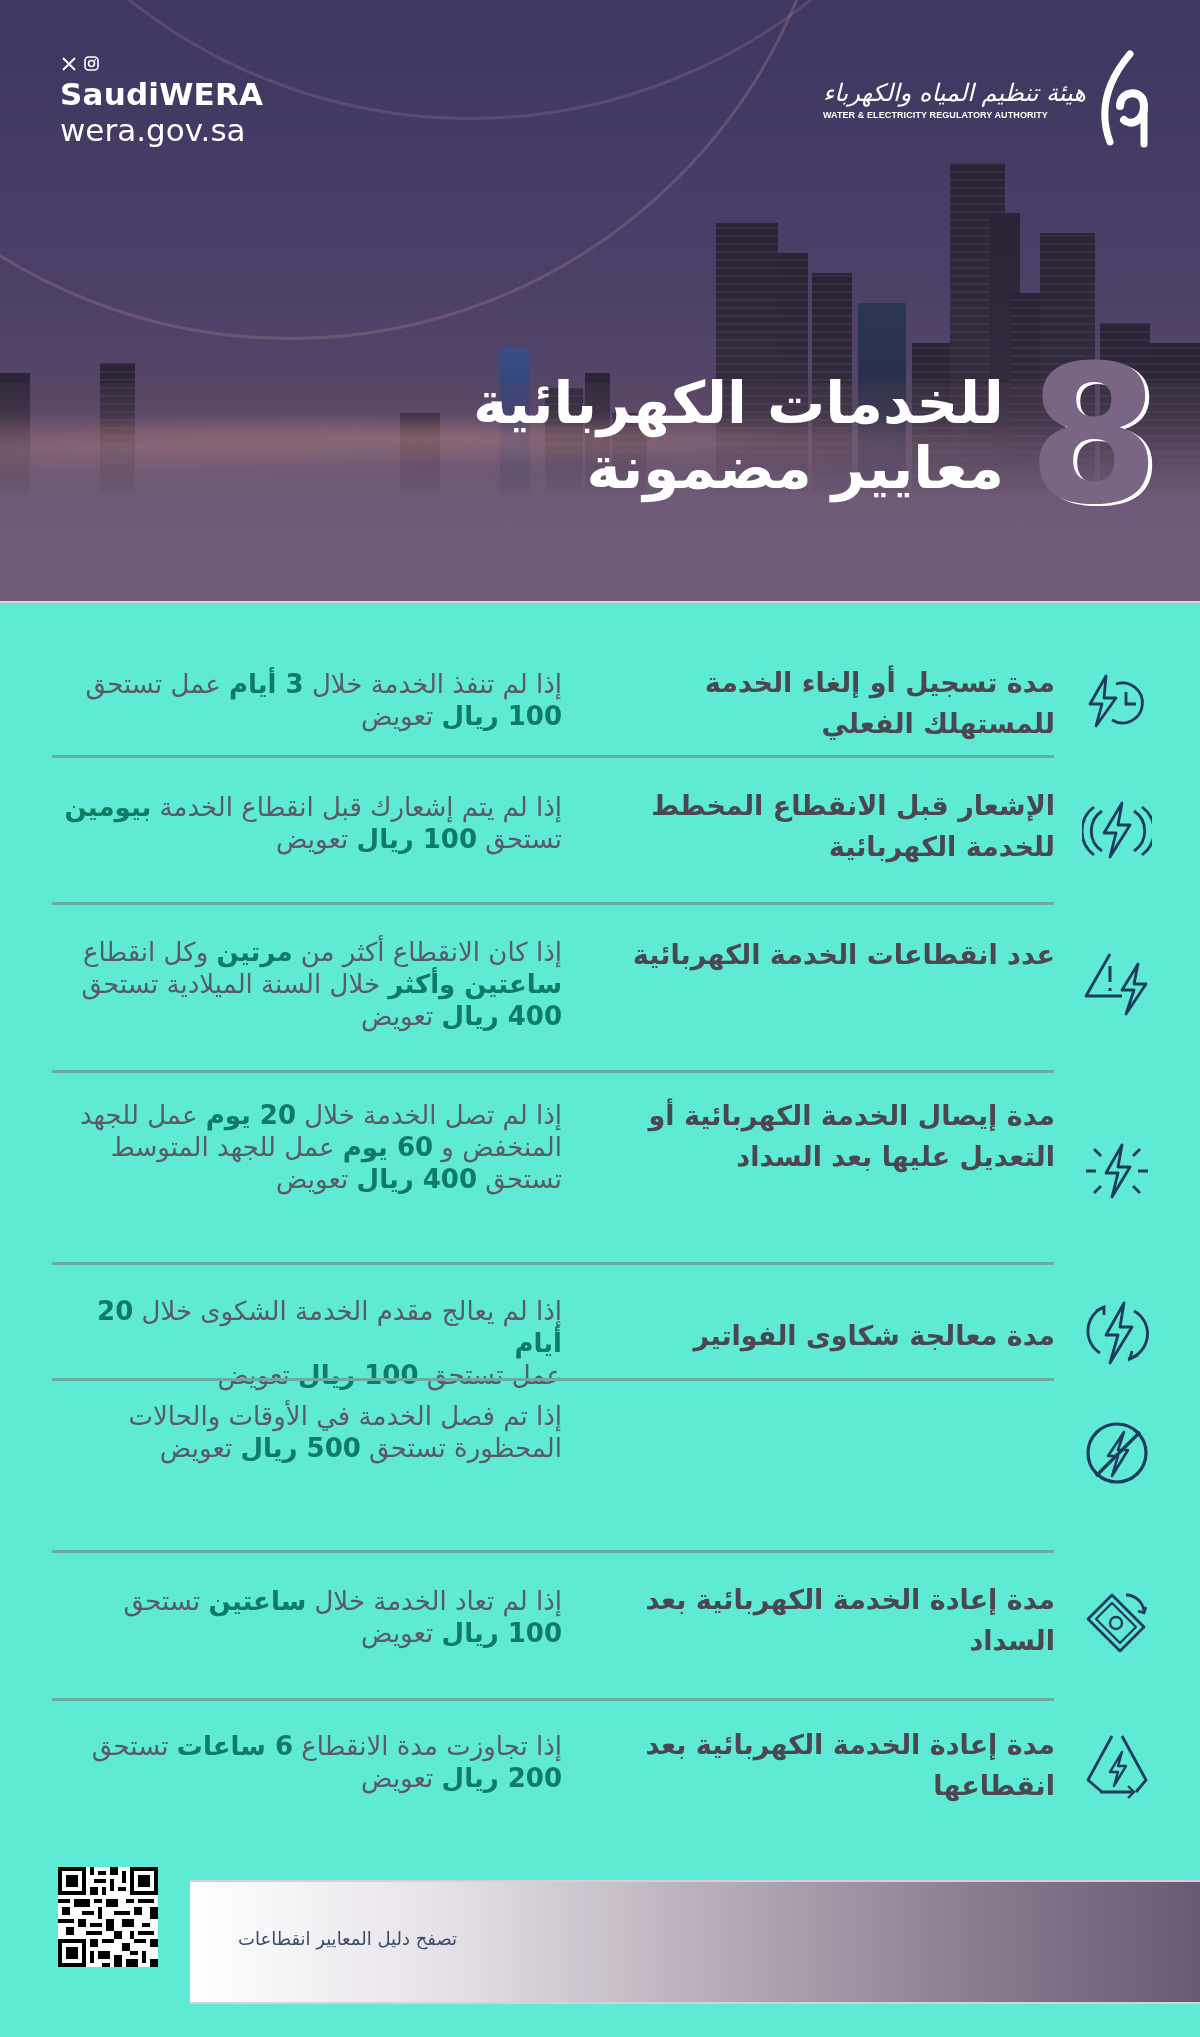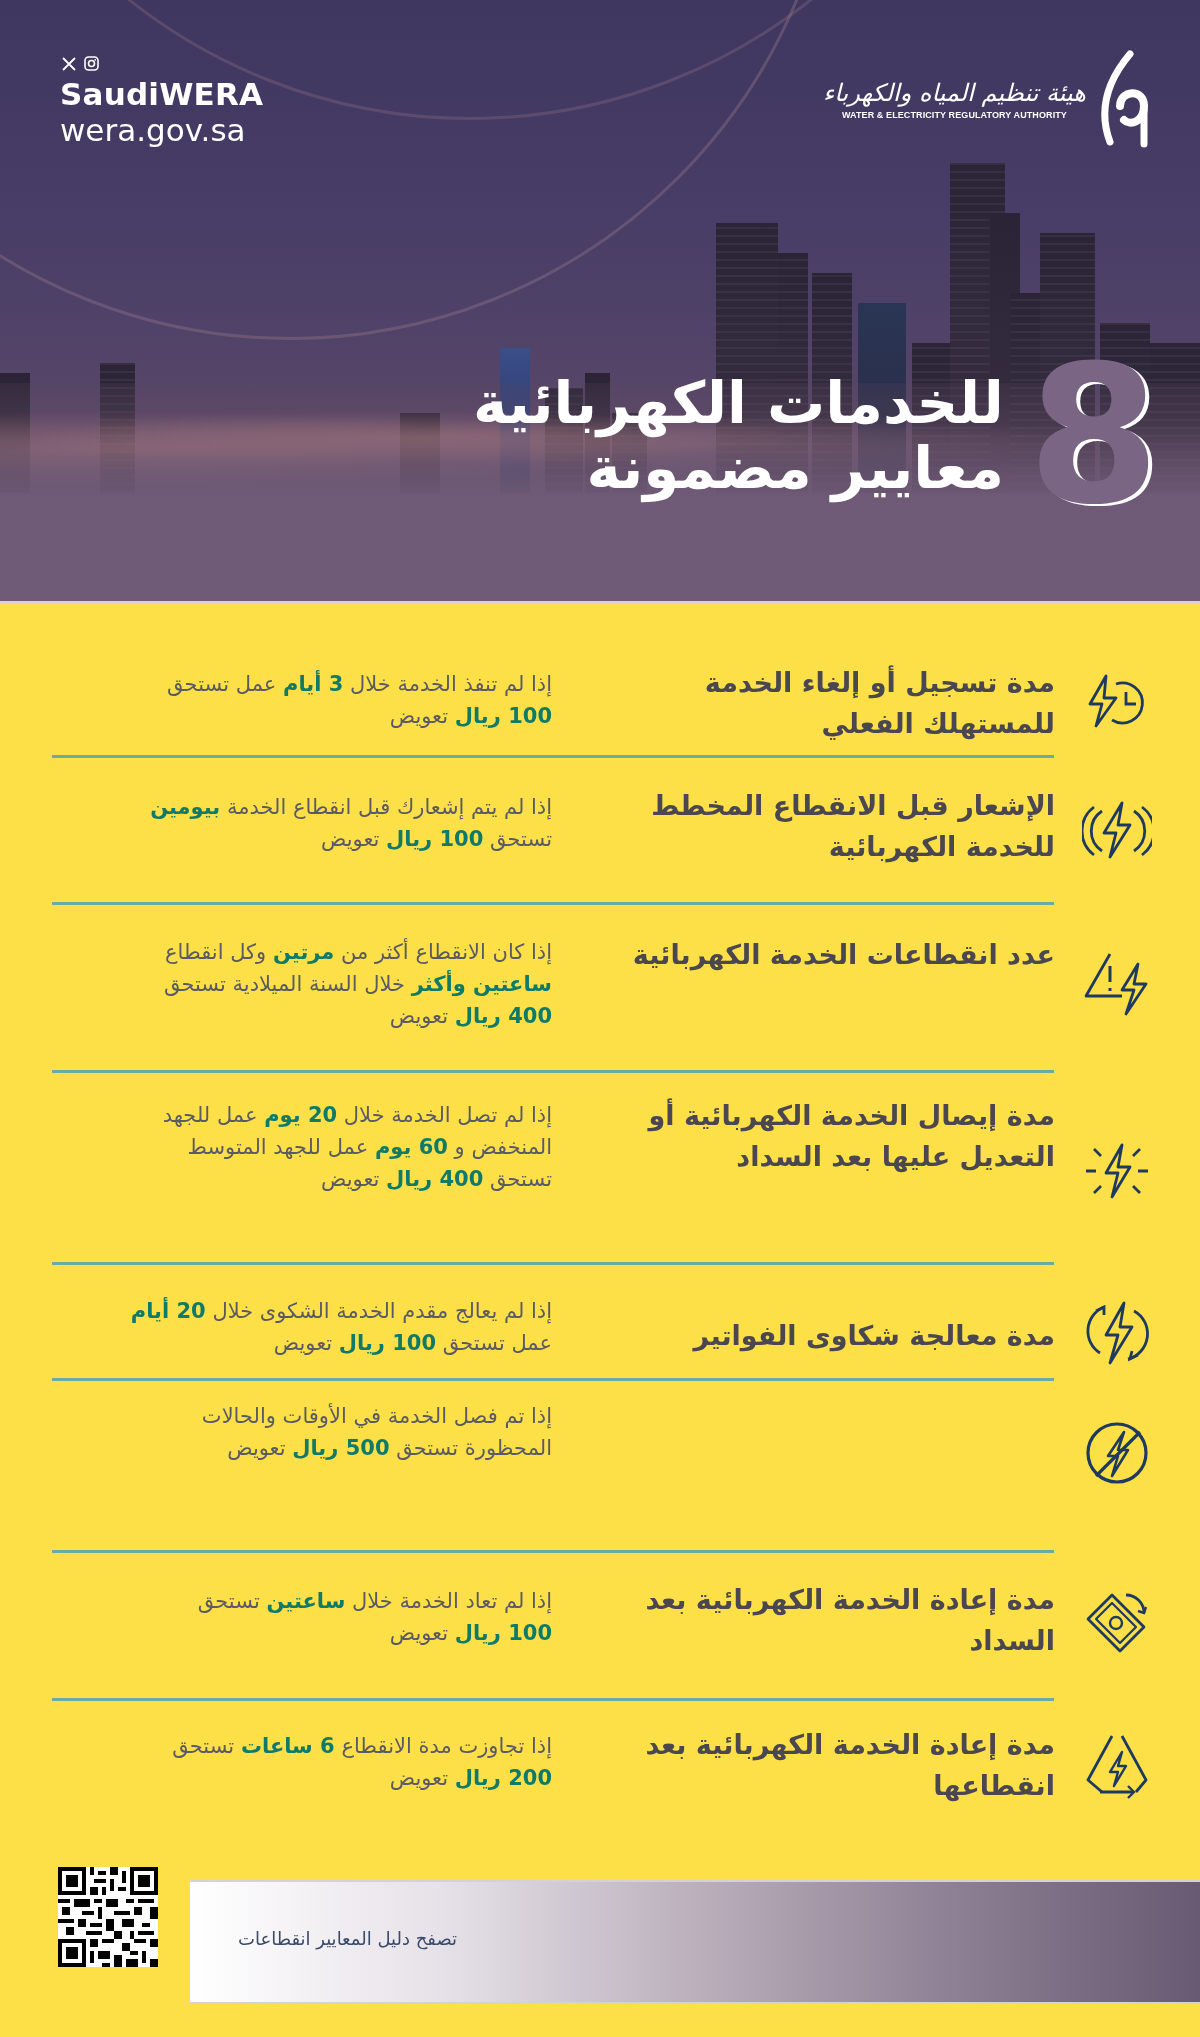--- a/index.html
+++ b/index.html
@@ -1,19 +1,19 @@
 <!DOCTYPE html>
 <html lang="ar"><head>
   <meta charset="utf-8">
   <style>
     * { box-sizing: border-box; margin: 0; padding: 0; }
     html, body { width: 1200px; background: #ffffff; }
     body { font-family: "DejaVu Sans", sans-serif; color: #3a3a44; }
 
-    .page { position: relative; width: 1200px; height: 2037px; overflow: hidden; background: #fde047; }
+    .page { position: relative; width: 1200px; height: 2037px; overflow: hidden; background: #5eead4; }
 
     
     .hero {
       position: absolute; left: 0; top: 0; width: 1200px; height: 603px;
       background: linear-gradient(180deg, #3f3760 0%, #463c66 30%, #4e4168 50%, #5a4768 72%, #6e5a76 85%, #6f5b77 100%);
       overflow: hidden;
     }
     .hero::after {
       content: ""; position: absolute; left: 0; right: 0; bottom: 0; height: 2px; background: #d8d2dc;
     }
@@ -33,35 +33,35 @@
         linear-gradient(180deg, rgba(90,70,90,0.2), rgba(110,85,110,0.6));
     }
     .haze { position: absolute; left: 0; bottom: 0; width: 1200px; height: 180px; background: linear-gradient(180deg, rgba(111,91,119,0) 0%, rgba(111,91,119,0.9) 45%, #6f5b77 100%); }
 
     .social { position: absolute; left: 62px; top: 56px; display: flex; gap: 8px; align-items: center; }
     .social svg { display: block; }
     .brand-name { position: absolute; left: 60px; top: 76px; font-family: "DejaVu Sans", sans-serif; font-weight: bold; font-size: 31px; color: #ffffff; letter-spacing: 0.2px; }
     .brand-url { position: absolute; left: 60px; top: 112px; font-family: "DejaVu Sans", sans-serif; font-size: 31px; color: #ffffff; }
 
     .logo { position: absolute; right: 50px; top: 50px; display: flex; align-items: center; gap: 8px; }
-    .logo-text { text-align: center; color: #fff; }
+    .logo-text { text-align: left; color: #fff; }
     .logo-ar { font-family: "DejaVu Serif", serif; font-size: 24px; font-style: italic; line-height: 1.1; }
     .logo-en { font-family: "Liberation Sans", sans-serif; font-weight: bold; font-size: 9px; letter-spacing: 0.1px; margin-top: 4px; }
 
     .title-wrap { position: absolute; right: 40px; top: 350px; display: flex; align-items: center; gap: 24px; direction: rtl; }
     .big-eight { font-family: "DejaVu Sans", sans-serif; font-size: 190px; font-weight: bold; color: #7a6585; line-height: 0.9; text-shadow: 4px 2px 0 #ffffff; }
     .title-lines { direction: rtl; text-align: right; }
     .title-line { font-family: "DejaVu Sans", sans-serif; font-weight: bold; font-size: 58px; color: #ffffff; line-height: 1.12; letter-spacing: 2px; }
 
     
     .list { position: absolute; left: 0; top: 640px; width: 1200px; }
     .row { position: relative; width: 1200px; direction: rtl; }
     .row .icon { position: absolute; right: 48px; width: 70px; height: 70px; }
     .row .label { position: absolute; right: 145px; width: 420px; text-align: right; font-weight: bold; font-size: 27px; line-height: 41px; color: #4a4750; margin-left: 8px; }
-    .row .desc { position: absolute; left: 32px; width: 520px; text-align: right; font-size: 21px; line-height: 32px; color: #5a5a66; }
+    .row .desc { position: absolute; left: 42px; width: 520px; text-align: right; font-size: 26px; line-height: 32px; color: #5a5a66; }
     .row .desc b { color: #0f7a68; font-weight: bold; }
     .divider { position: absolute; left: 52px; width: 1002px; height: 3px; background: #6aaba3; }
 
     
     .qr { position: absolute; left: 58px; top: 1866px; width: 100px; height: 102px; }
     .banner {
       position: absolute; left: 190px; top: 1880px; width: 1010px; height: 124px;
       background: linear-gradient(90deg, #ffffff 0%, #e6e1e8 25%, #b7acb8 52%, #8e8195 75%, #675a72 100%);
       border-top: 2px solid #d6d0da; border-bottom: 2px solid #d6d0da;
     }

